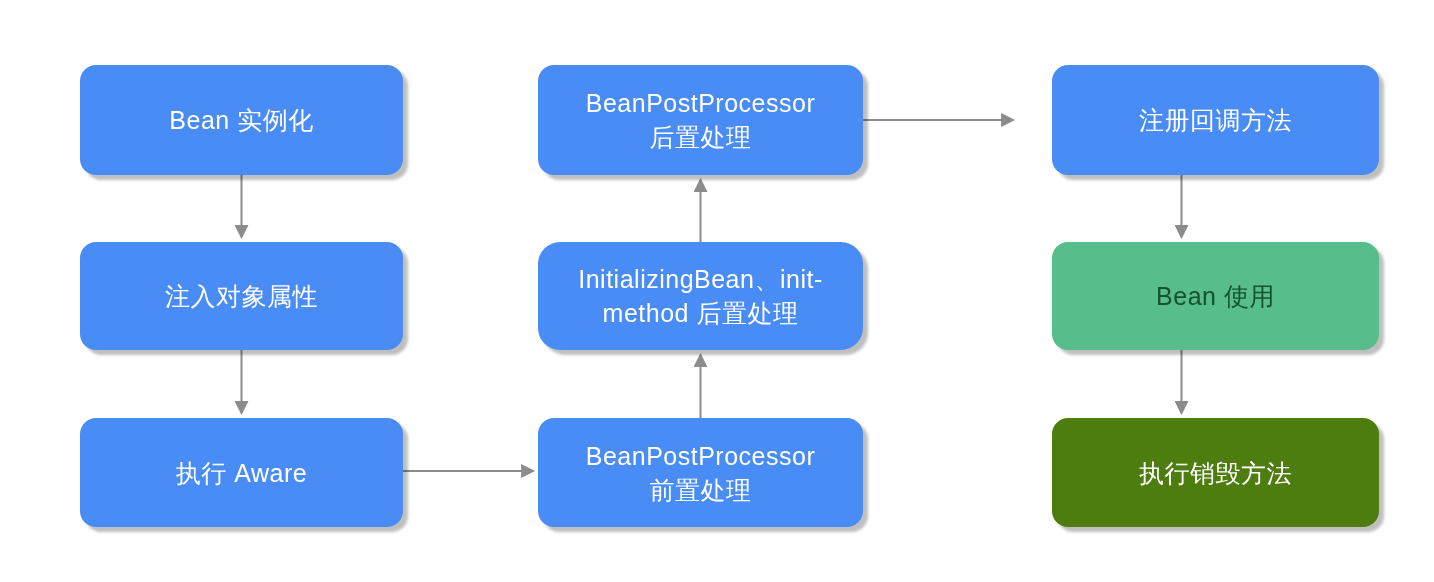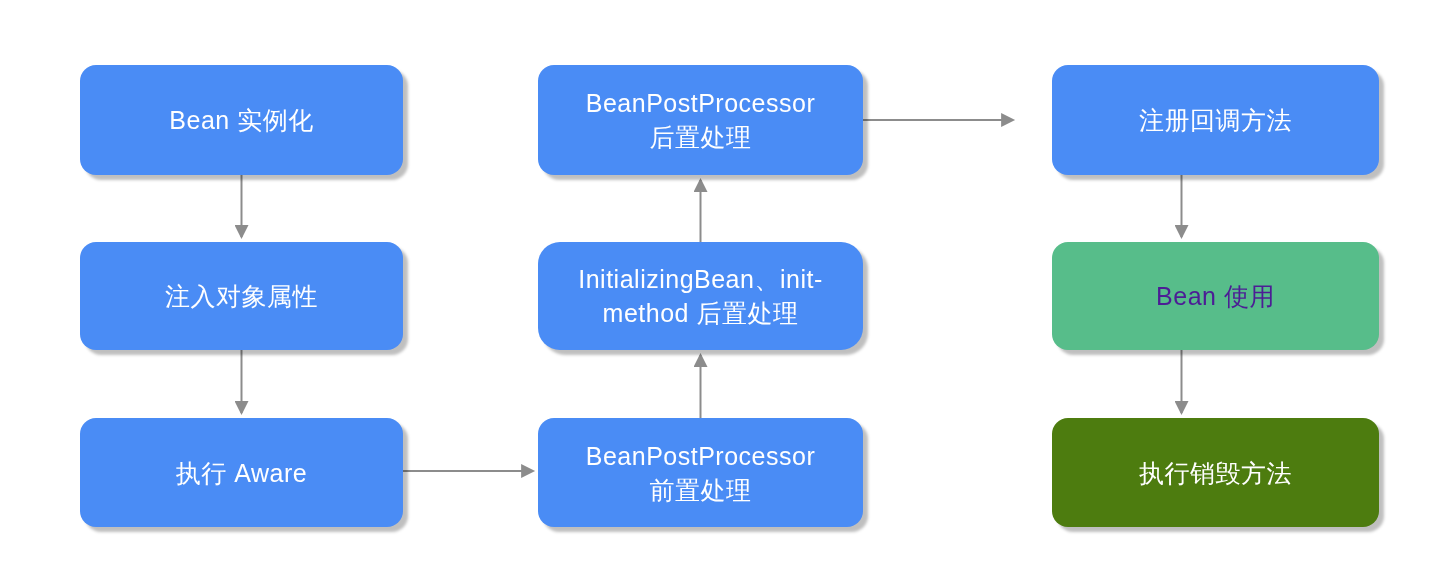--- a/index.html
+++ b/index.html
@@ -92,21 +92,21 @@
 
   <div class="node col-mid row-3" style="background: rgb(74, 140, 245); color: rgb(255, 255, 255);">
     <span>BeanPostProcessor</span>
     <span>前置处理</span>
   </div>
 
   <div class="node col-right row-1" style="background: rgb(74, 140, 245); color: rgb(255, 255, 255);">
     <span>注册回调方法</span>
   </div>
 
-  <div class="node col-right row-2" style="background: rgb(87, 189, 138); color: #4c1d95;">
+  <div class="node col-right row-2" style="background: rgb(87, 189, 138); color: #14532d;">
     <span>Bean 使用</span>
   </div>
 
   <div class="node col-right row-3" style="background: #4d7c0f; color: rgb(255, 255, 255);">
     <span>执行销毁方法</span>
   </div>
 
 </div>
 
 </body></html>

